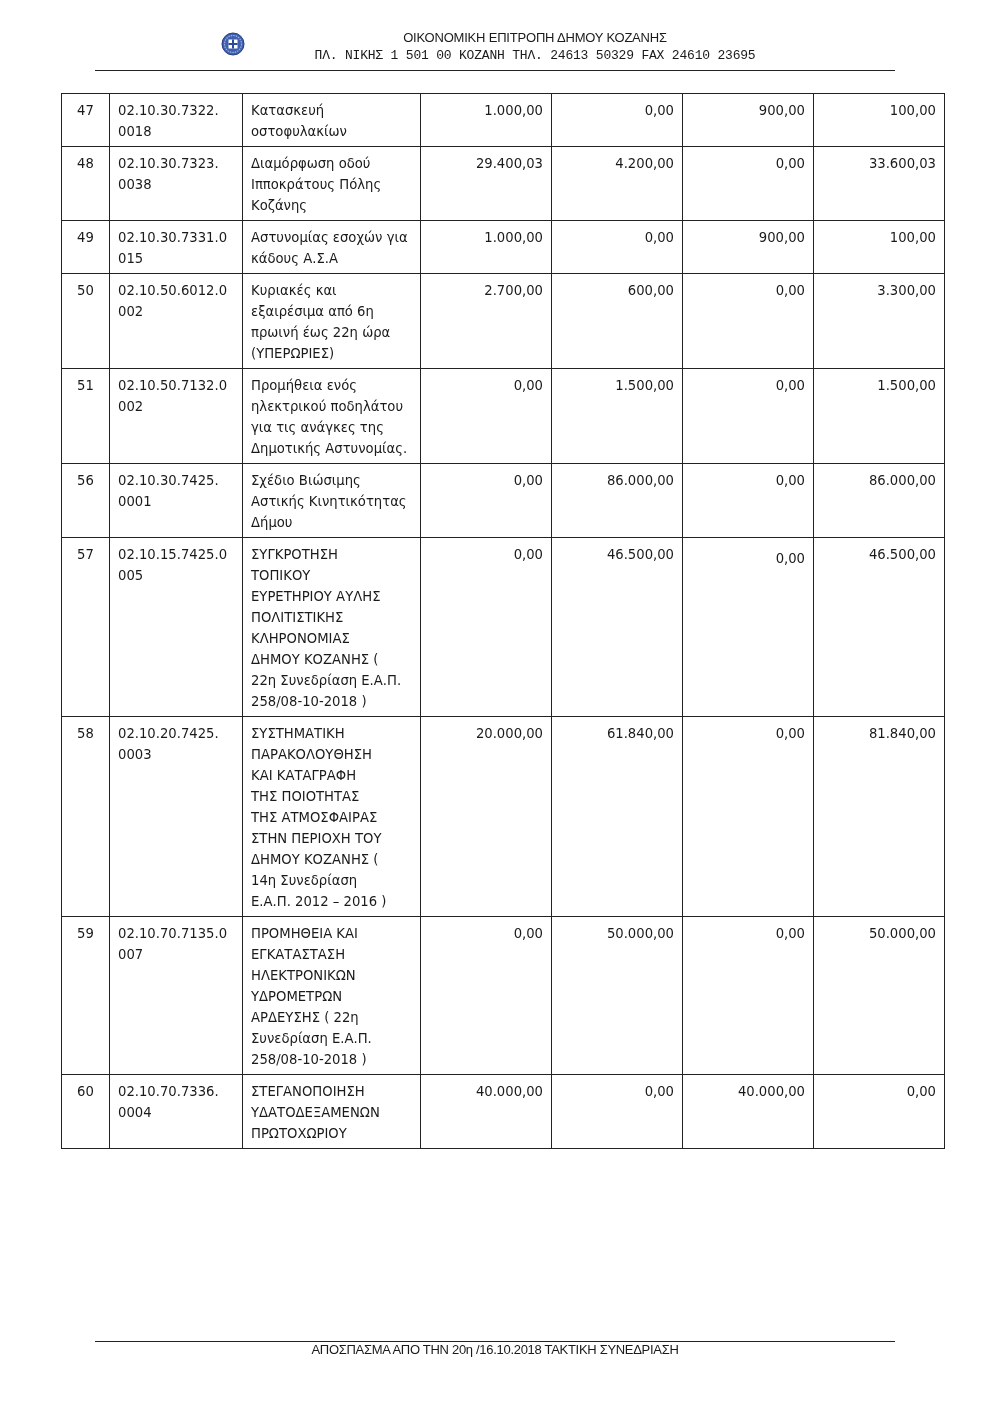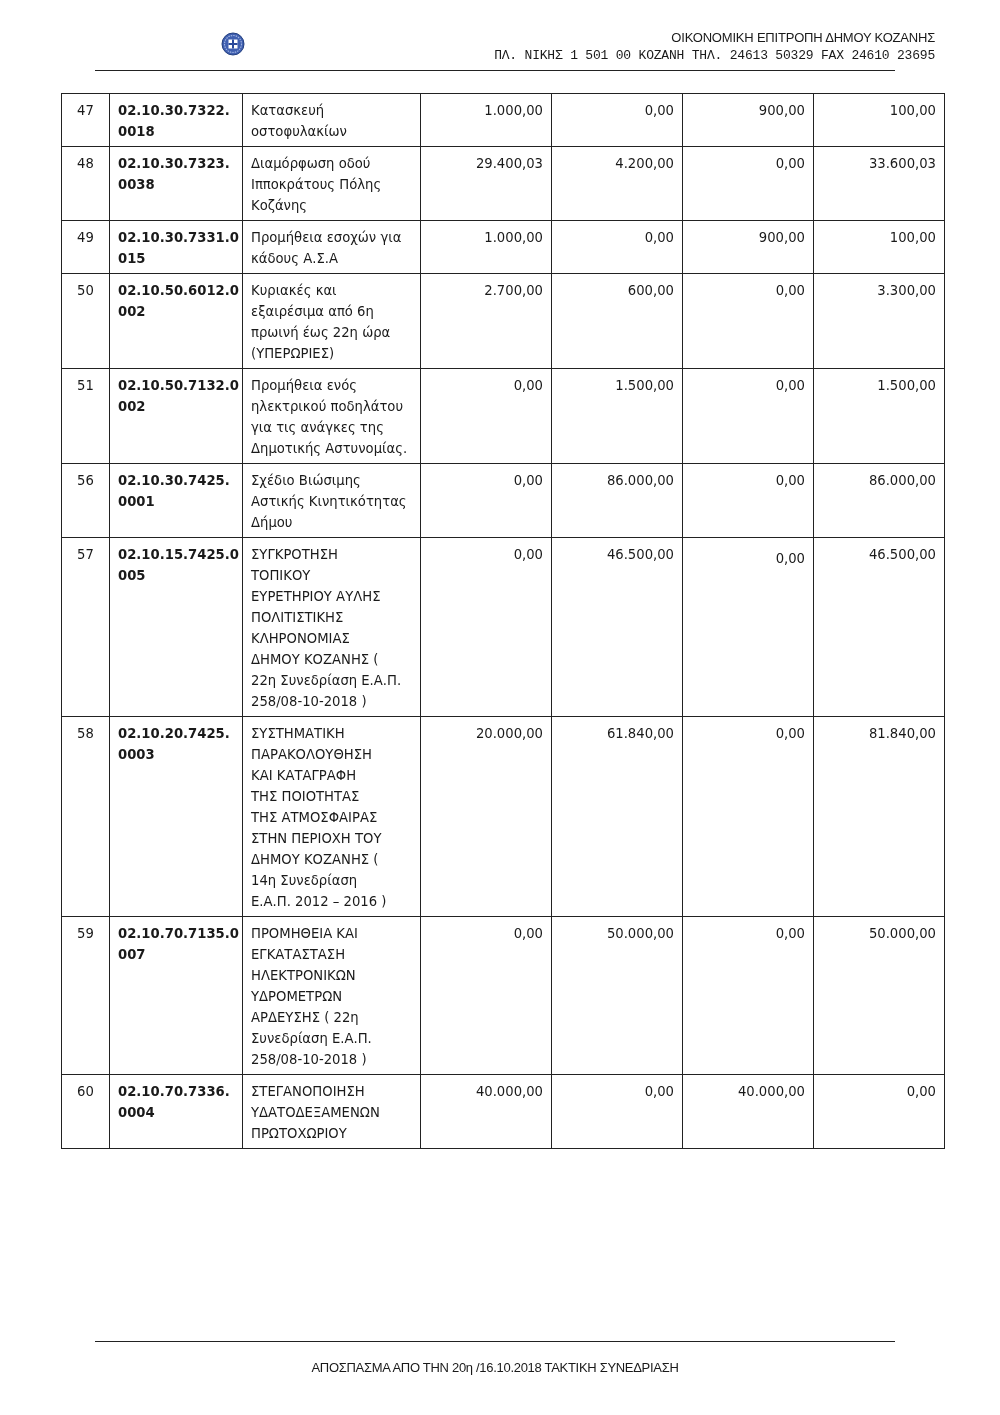--- a/index.html
+++ b/index.html
@@ -1,31 +1,31 @@
 <!DOCTYPE html>
 <html><head>
 <meta charset="utf-8">
 <style>
   html, body { margin: 0; padding: 0; background: #ffffff; }
   body { width: 1000px; height: 1415px; position: relative; font-family: "DejaVu Sans", "Liberation Sans", sans-serif; color: #1a1a1a; }
   .header { position: absolute; left: 95px; top: 28px; width: 800px; height: 42px; border-bottom: 1px solid #222; }
   .logo { position: absolute; left: 126px; top: 4px; width: 24px; height: 24px; }
-  .hdr-line { position: absolute; left: 0; width: 800px; text-align: right; font-size: 13px; letter-spacing: -0.2px; font-family: "Liberation Sans", sans-serif; }
+  .hdr-line { position: absolute; left: 0; width: 800px; text-align: center; font-size: 13px; letter-spacing: -0.2px; font-family: "Liberation Sans", sans-serif; }
   .hdr-line.l1 { top: 2px; left: 40px; }
   .hdr-line.l2 { top: 20px; left: 40px; font-family: Liberation Mono, monospace; }
   table.main { position: absolute; left: 61px; top: 93px; border-collapse: collapse; table-layout: fixed; width: 882px; font-size: 13.2px; }
   table.main td { border: 1px solid #222; vertical-align: top; padding: 6px 8px 4px 8px; line-height: 21px; }
   td.c-no { width: 31px; text-align: center; padding-left: 4px; padding-right: 4px; }
-  td.c-code { width: 116px; font-weight: bold; }
+  td.c-code { width: 116px; }
   td.c-desc { width: 161px; word-spacing: 0px; }
   td.c-num { width: 114px; text-align: right; }
   td.c-desc span, td.c-code span { display: block; }
   .footer { position: absolute; left: 95px; top: 1341px; width: 800px; border-top: 1px solid #222; }
   .ftr-line { text-align: center; font-size: 13px; font-family: "Liberation Sans", sans-serif; letter-spacing: -0.3px; }
-  .ftr-line.l1 { margin-top: 18px; }
+  .ftr-line.l1 { margin-top: 0; }
   .ftr-line.l2 { margin-top: 2px; }
   .shift-down { padding-top: 10px !important; }
 </style>
 </head>
 <body>
 
 <div class="header">
   <svg class="logo" viewBox="0 0 24 24">
     <circle cx="12" cy="12" r="11" fill="#3f5fb0" stroke="#24407f" stroke-width="1"></circle>
     <circle cx="12" cy="12" r="8.5" fill="none" stroke="#9fb3e0" stroke-width="1.2" stroke-dasharray="1.5 1"></circle>
@@ -70,21 +70,21 @@
         <td class="c-num">0,00</td>
         <td class="c-num">33.600,03</td>
       </tr>
       <tr>
         <td class="c-no">49</td>
         <td class="c-code">
           <span>02.10.30.7331.0</span>
           <span>015</span>
         </td>
         <td class="c-desc">
-          <span>Προμήθεια εσοχών για</span>
+          <span>Αστυνομίας εσοχών για</span>
           <span>κάδους Α.Σ.Α</span>
         </td>
         <td class="c-num">1.000,00</td>
         <td class="c-num">0,00</td>
         <td class="c-num">900,00</td>
         <td class="c-num">100,00</td>
       </tr>
       <tr>
         <td class="c-no">50</td>
         <td class="c-code">

